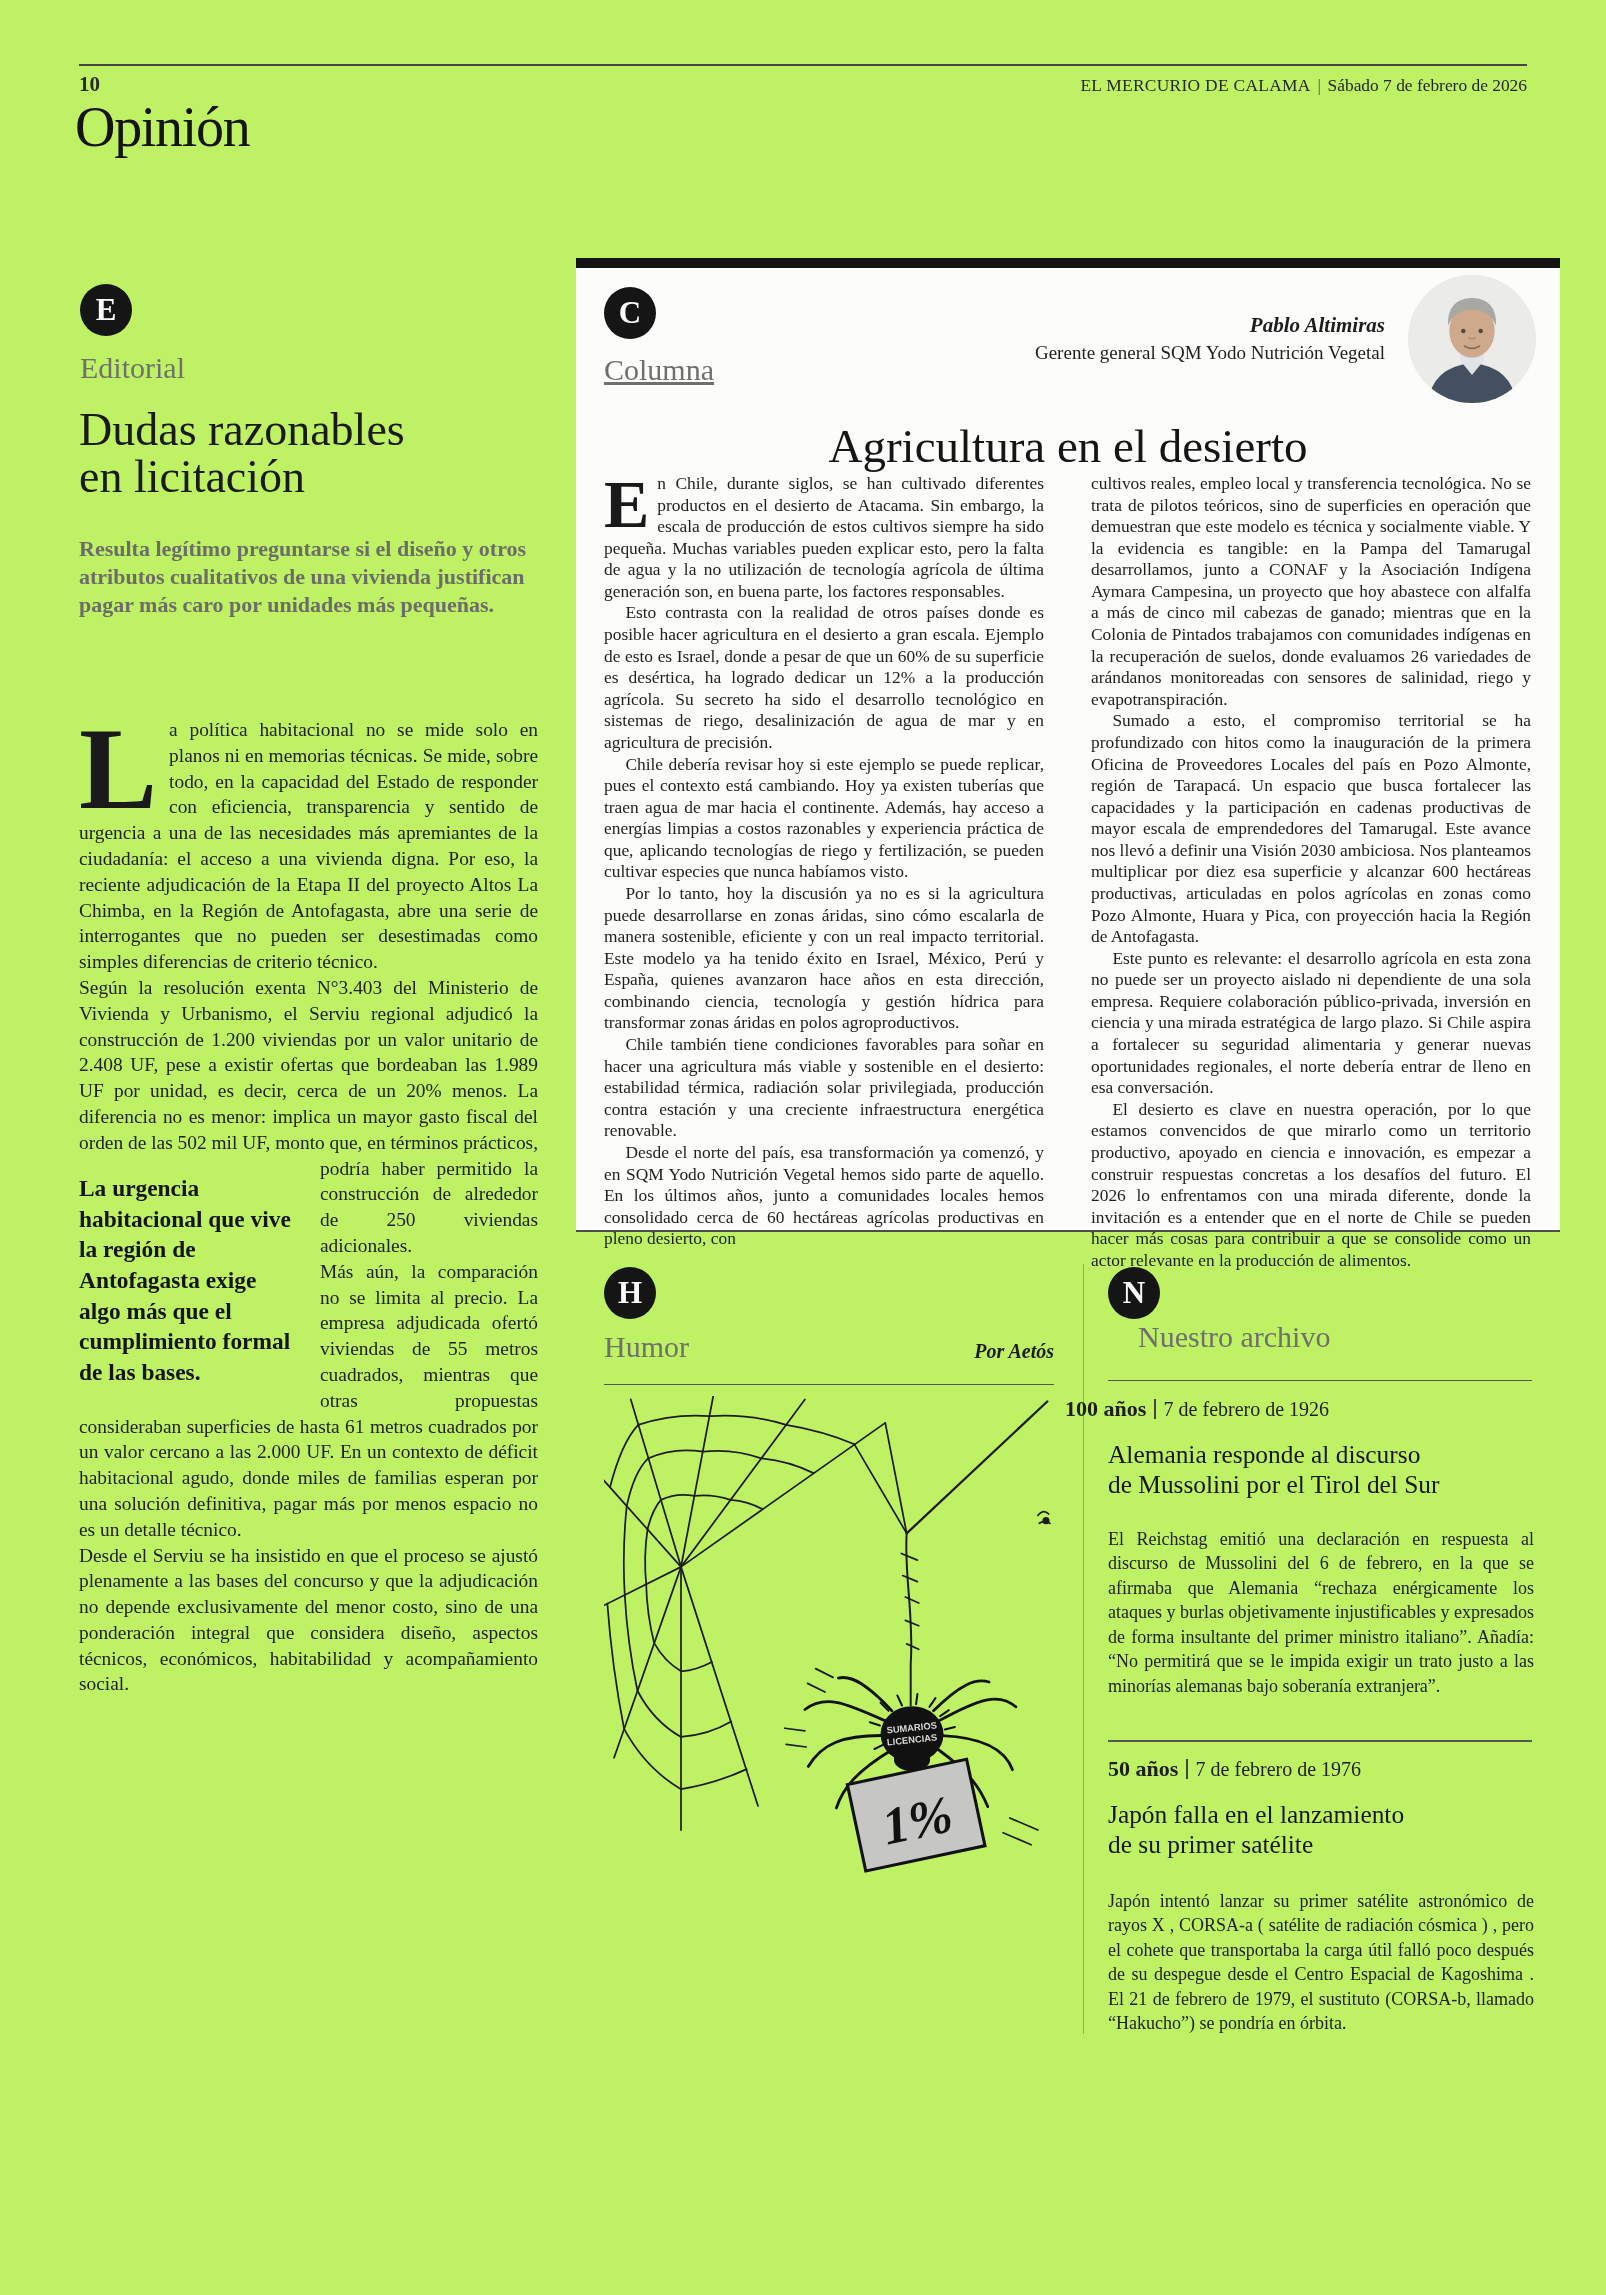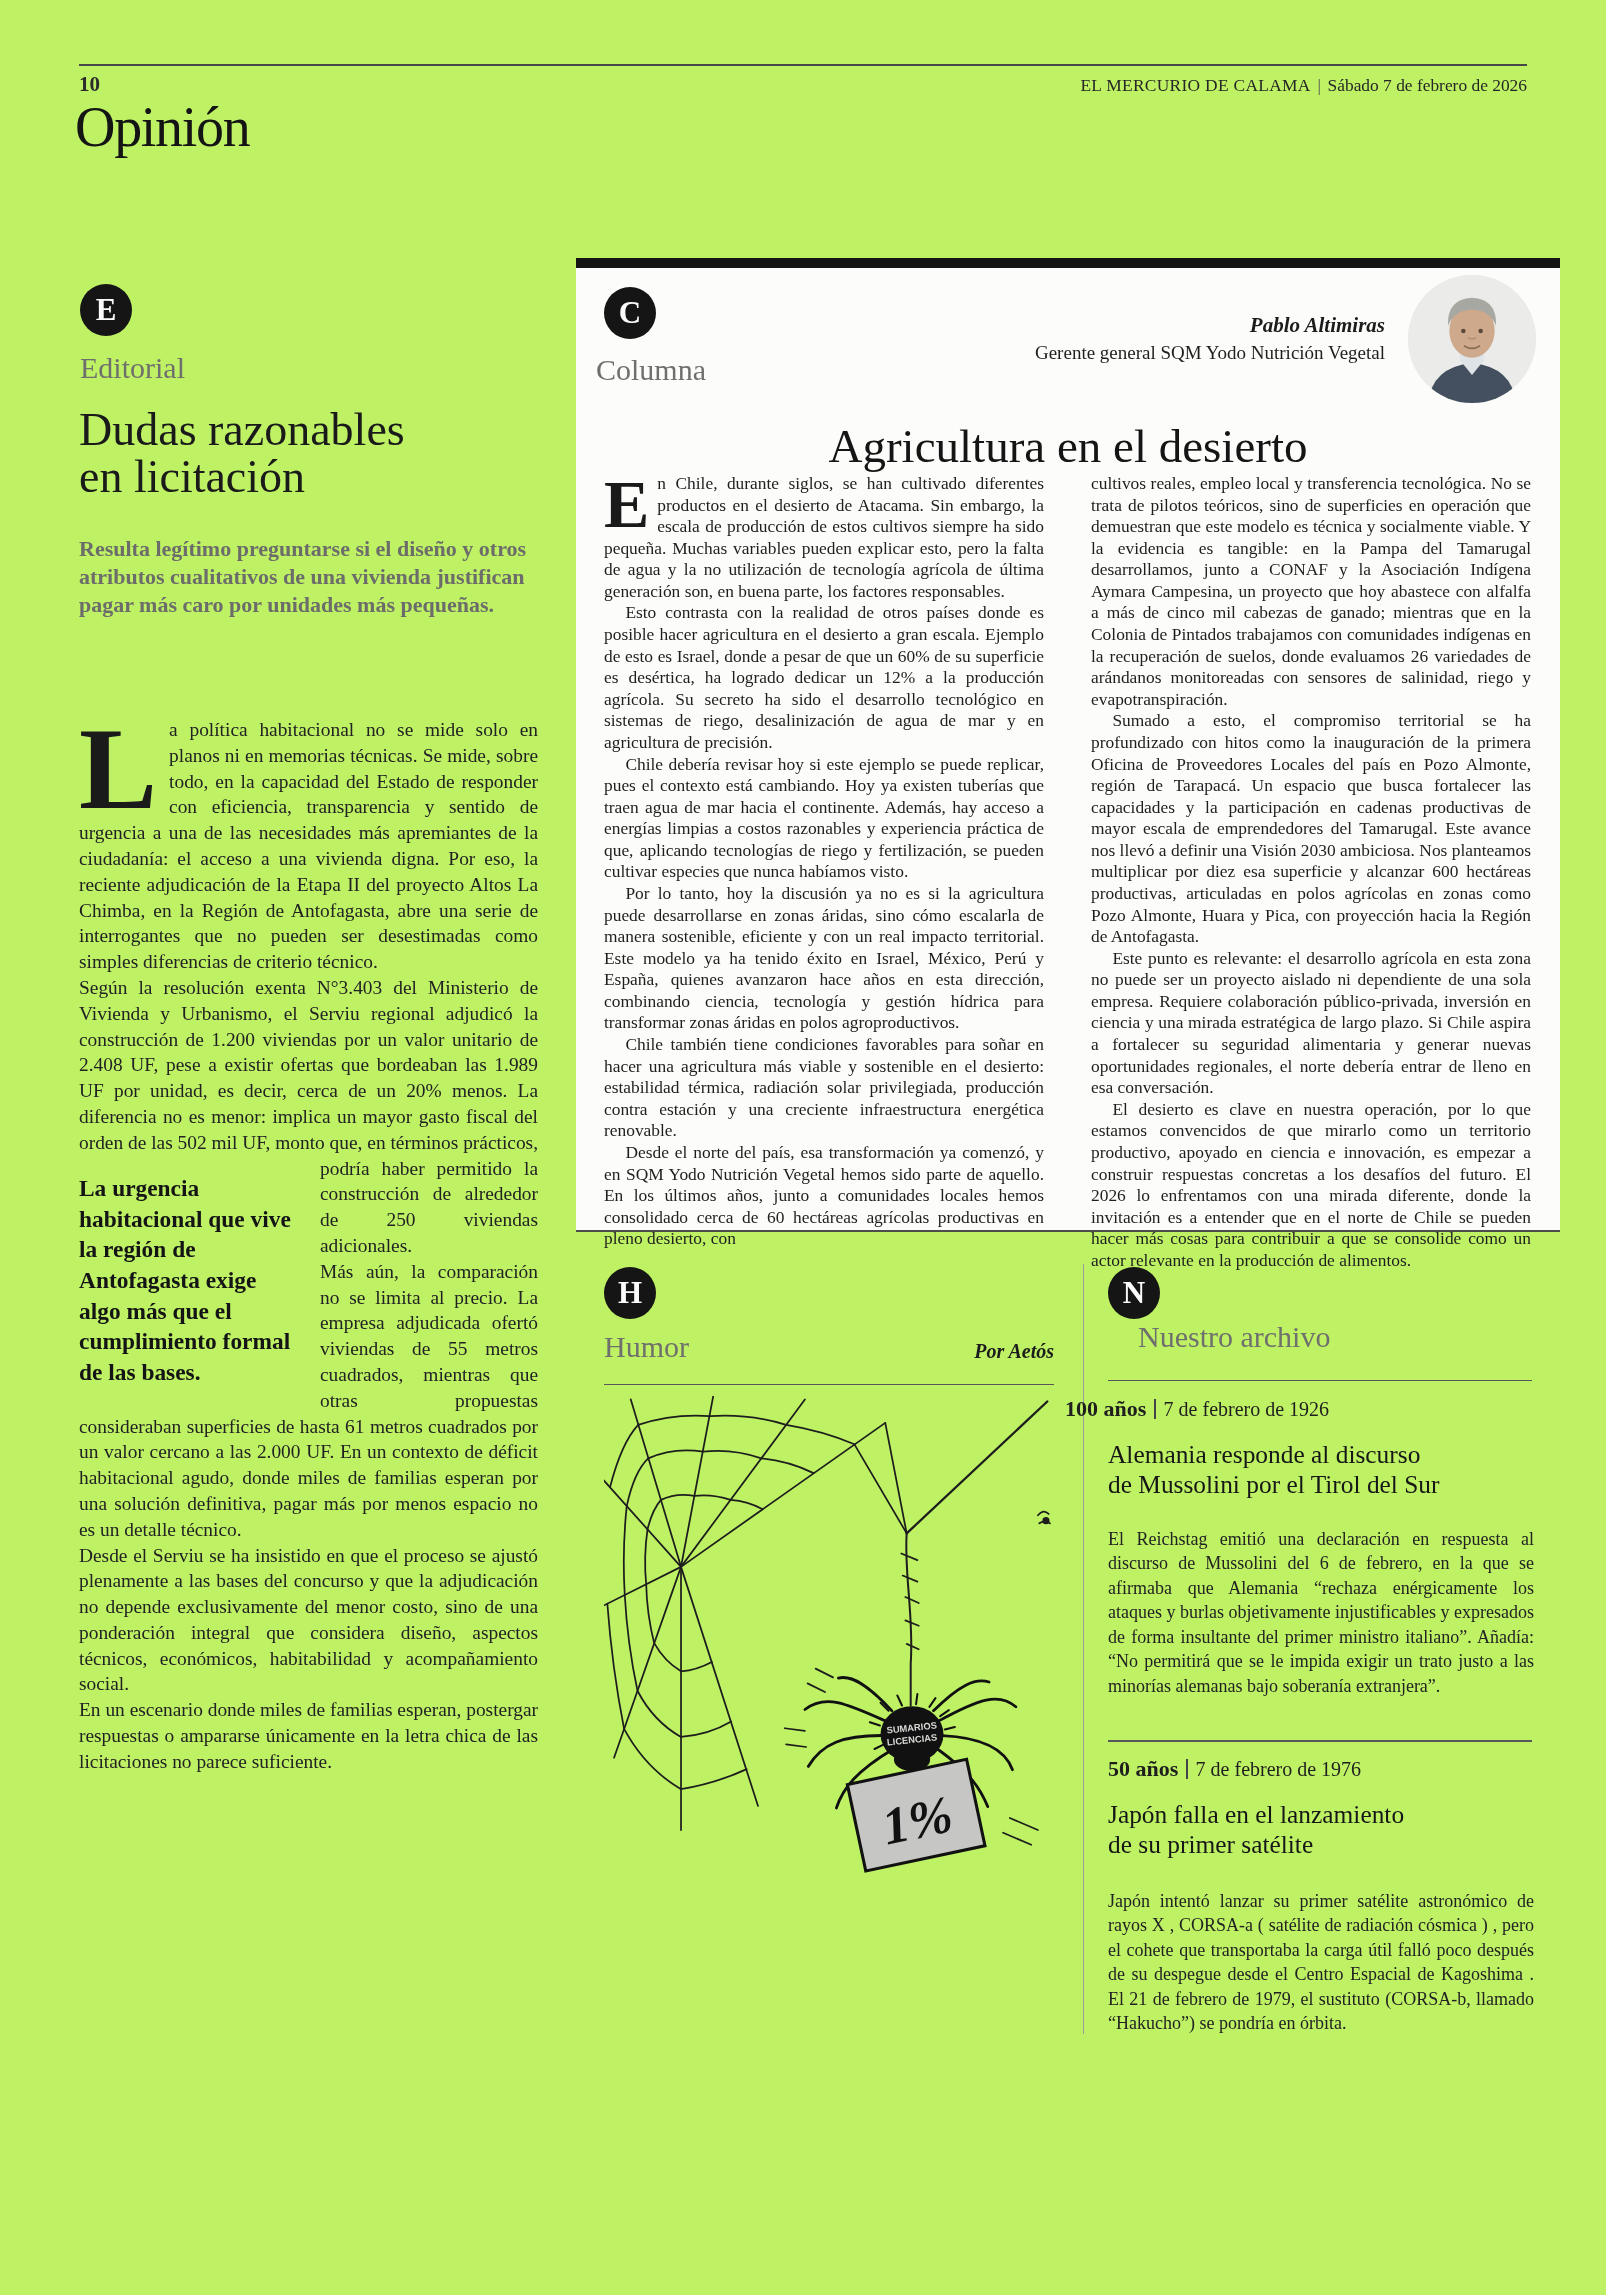--- a/index.html
+++ b/index.html
@@ -24,21 +24,21 @@
   #ed-sub{left:79px;top:535px;width:462px;font-size:22px;line-height:1.28;font-weight:bold;color:#6c6c6a;}
   #ed-body{left:79px;top:717px;width:459px;font-size:19.4px;line-height:1.33;text-align:justify;color:#222;}
   #ed-body p{margin:0;}
   .dropcap{float:left;font-weight:bold;color:#1a1a1a;font-size:117px;line-height:.76;margin:8px 12px 0 0;}
   .pullquote{float:left;width:222px;margin:17.4px 19px 5.4px 0;font-size:23.4px;line-height:1.31;
              font-weight:bold;color:#141414;text-align:left;}
   
   #card{left:576px;top:258px;width:984px;height:972px;background:#fcfcfb;border-bottom:2px solid #4d4d4d;}
   #card-bar{left:0;top:0;width:984px;height:10px;background:#141414;}
   #col-badge{left:28px;top:29.4px;}
-  #col-label{left:20px;top:95px;}
+  #col-label{left:28px;top:95px;text-decoration:underline;}
   #author-name{right:175px;top:55px;font-size:21px;font-weight:bold;font-style:italic;color:#1c1c1c;text-align:right;width:468px;}
   #author-role{right:175px;top:84px;font-size:19px;color:#1f1f1f;text-align:right;width:468px;}
   #author-photo{right:24px;top:17.4px;width:128px;height:128px;border-radius:50%;overflow:hidden;background:#ececea;}
   #col-head{left:0;top:161px;width:984px;text-align:center;font-size:47px;color:#151515;}
   .colbody{top:215px;width:440px;font-size:17.4px;line-height:1.24;text-align:justify;color:#1e1e1e;}
   .colbody p{margin:0;}
   .colbody p + p{text-indent:21.4px;}
   #col-left{left:28px;}
   #col-right{left:515px;}
   .dropcap2{float:left;font-weight:bold;color:#1a1a1a;font-size:68px;line-height:.78;margin:5.4px 8px 0 0;}
@@ -82,21 +82,20 @@
   <div class="abs badge" id="ed-badge">E</div>
   <div class="abs seclabel" id="ed-label">Editorial</div>
   <div class="abs" id="ed-head">Dudas razonables
 en licitación</div>
   <div class="abs" id="ed-sub">Resulta legítimo preguntarse si el diseño y otros atributos cualitativos de una vivienda justifican pagar más caro por unidades más pequeñas.</div>
   <div class="abs" id="ed-body">
     <p><span class="dropcap">L</span><span>a política habitacional no se mide solo en planos ni en memorias técnicas. Se mide, sobre todo, en la capacidad del Estado de responder con eficiencia, transparencia y sentido de urgencia a una de las necesidades más apremiantes de la ciudadanía: el acceso a una vivienda digna. Por eso, la reciente adjudicación de la Etapa II del proyecto Altos La Chimba, en la Región de Antofagasta, abre una serie de interrogantes que no pueden ser desestimadas como simples diferencias de criterio técnico.</span></p>
     <p><span>Según la resolución exenta N°3.403 del Ministerio de Vivienda y Urbanismo, el Serviu regional adjudicó la construcción de 1.200 viviendas por un valor unitario de 2.408 UF, pese a existir ofertas que bordeaban las 1.989 UF por unidad, es decir, cerca de un 20% menos. La diferencia no es menor: implica un mayor gasto fiscal del orden de las 502 mil UF, monto que, </span><span class="pullquote">La urgencia habitacional que vive la región de Antofagasta exige algo más que el cumplimiento formal de las bases.</span><span>en términos prácticos, podría haber permitido la construcción de alrededor de 250 viviendas adicionales.</span></p>
     <p>Más aún, la comparación no se limita al precio. La empresa adjudicada ofertó viviendas de 55 metros cuadrados, mientras que otras propuestas consideraban superficies de hasta 61 metros cuadrados por un valor cercano a las 2.000 UF. En un contexto de déficit habitacional agudo, donde miles de familias esperan por una solución definitiva, pagar más por menos espacio no es un detalle técnico.</p>
     <p>Desde el Serviu se ha insistido en que el proceso se ajustó plenamente a las bases del concurso y que la adjudicación no depende exclusivamente del menor costo, sino de una ponderación integral que considera diseño, aspectos técnicos, económicos, habitabilidad y acompañamiento social.</p>
-    <p>En un escenario donde miles de familias esperan, postergar respuestas o ampararse únicamente en la letra chica de las licitaciones no parece suficiente.</p>
   </div>
 
   <div class="abs" id="card">
     <div class="abs" id="card-bar"></div>
     <div class="abs badge" id="col-badge">C</div>
     <div class="abs seclabel" id="col-label">Columna</div>
     <div class="abs" id="author-name">Pablo Altimiras</div>
     <div class="abs" id="author-role">Gerente general SQM Yodo Nutrición Vegetal</div>
     <div class="abs" id="author-photo">
       <svg width="128" height="128" viewBox="0 0 192 192">

